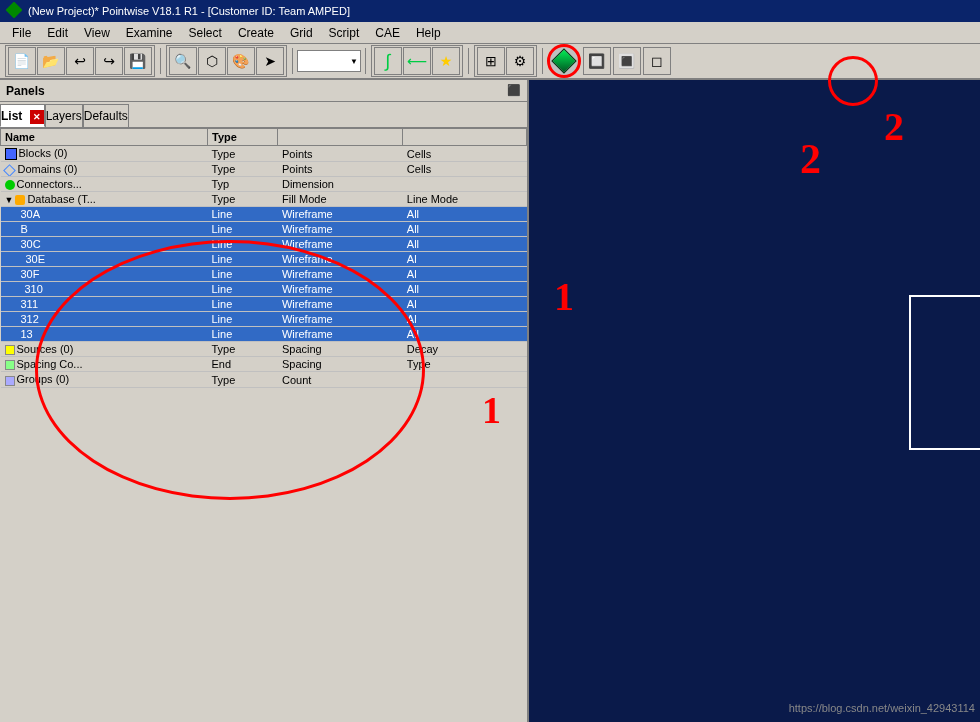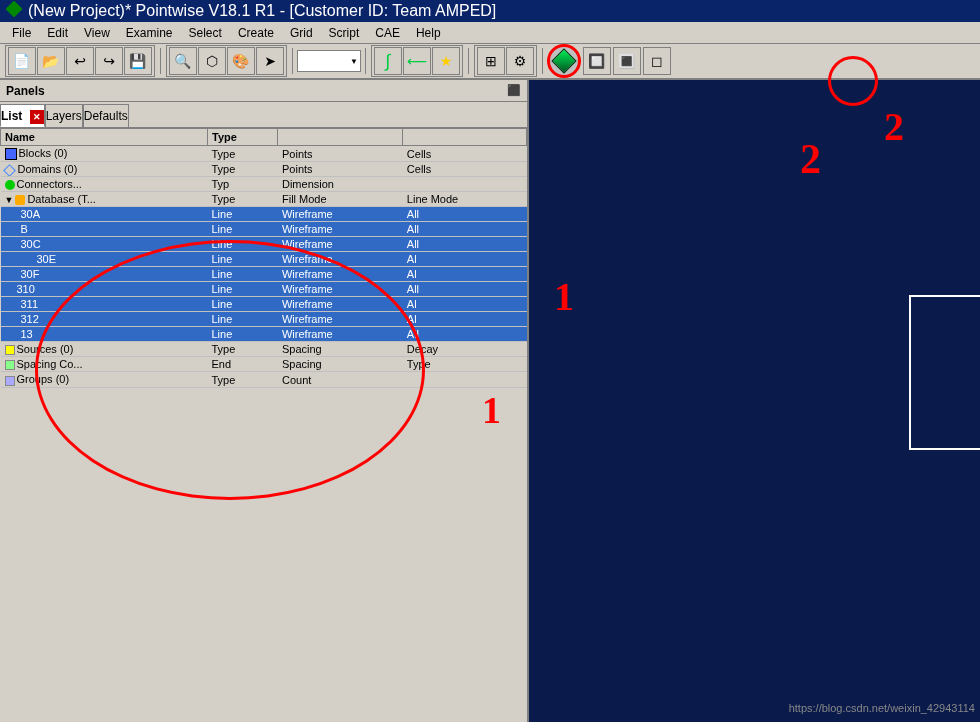--- a/index.html
+++ b/index.html
@@ -6,21 +6,21 @@
     body { width: 980px; height: 722px; overflow: hidden; font-family: 'Segoe UI', Tahoma, sans-serif; font-size: 12px; background: #d4d0c8; }
 
     
     #titlebar {
       background: #0a246a;
       color: white;
       height: 22px;
       display: flex;
       align-items: center;
       padding: 0 6px;
-      font-size: 16px;
+      font-size: 11px;
     }
 
     
     #menubar {
       background: #d4d0c8;
       height: 22px;
       display: flex;
       align-items: center;
       padding: 0 4px;
       border-bottom: 1px solid #808080;
@@ -349,33 +349,33 @@
     <td>Wireframe</td>
     <td>All</td>
   </tr>
             <tr class="selected">
     <td style="padding-left:4px;"><span style="display:inline-block;width:16px;"></span><span>30C</span></td>
     <td>Line</td>
     <td>Wireframe</td>
     <td>All</td>
   </tr>
             <tr class="selected">
-    <td style="padding-left:20px;margin-top:13px;"><span style="display:inline-block;width:16px;"></span><span>30E</span></td>
+    <td style="padding-left:9px;margin-top:13px;"><span style="display:inline-block;width:16px;"></span><span>30E</span></td>
     <td>Line</td>
     <td>Wireframe</td>
     <td>Al</td>
   </tr>
             <tr class="selected">
     <td style="padding-left:4px;"><span style="display:inline-block;width:16px;"></span><span>30F</span></td>
     <td>Line</td>
     <td>Wireframe</td>
     <td>Al</td>
   </tr>
             <tr class="selected">
-    <td style="padding-left:0;"><span style="display:inline-block;width:16px;"></span><span>310</span></td>
+    <td style="padding-left:8px;"><span style="display:inline-block;width:16px;"></span><span>310</span></td>
     <td>Line</td>
     <td>Wireframe</td>
     <td>All</td>
   </tr>
             <tr class="selected">
     <td style="padding-left:4px;"><span style="display:inline-block;width:16px;"></span><span>311</span></td>
     <td>Line</td>
     <td>Wireframe</td>
     <td>Al</td>
   </tr>

